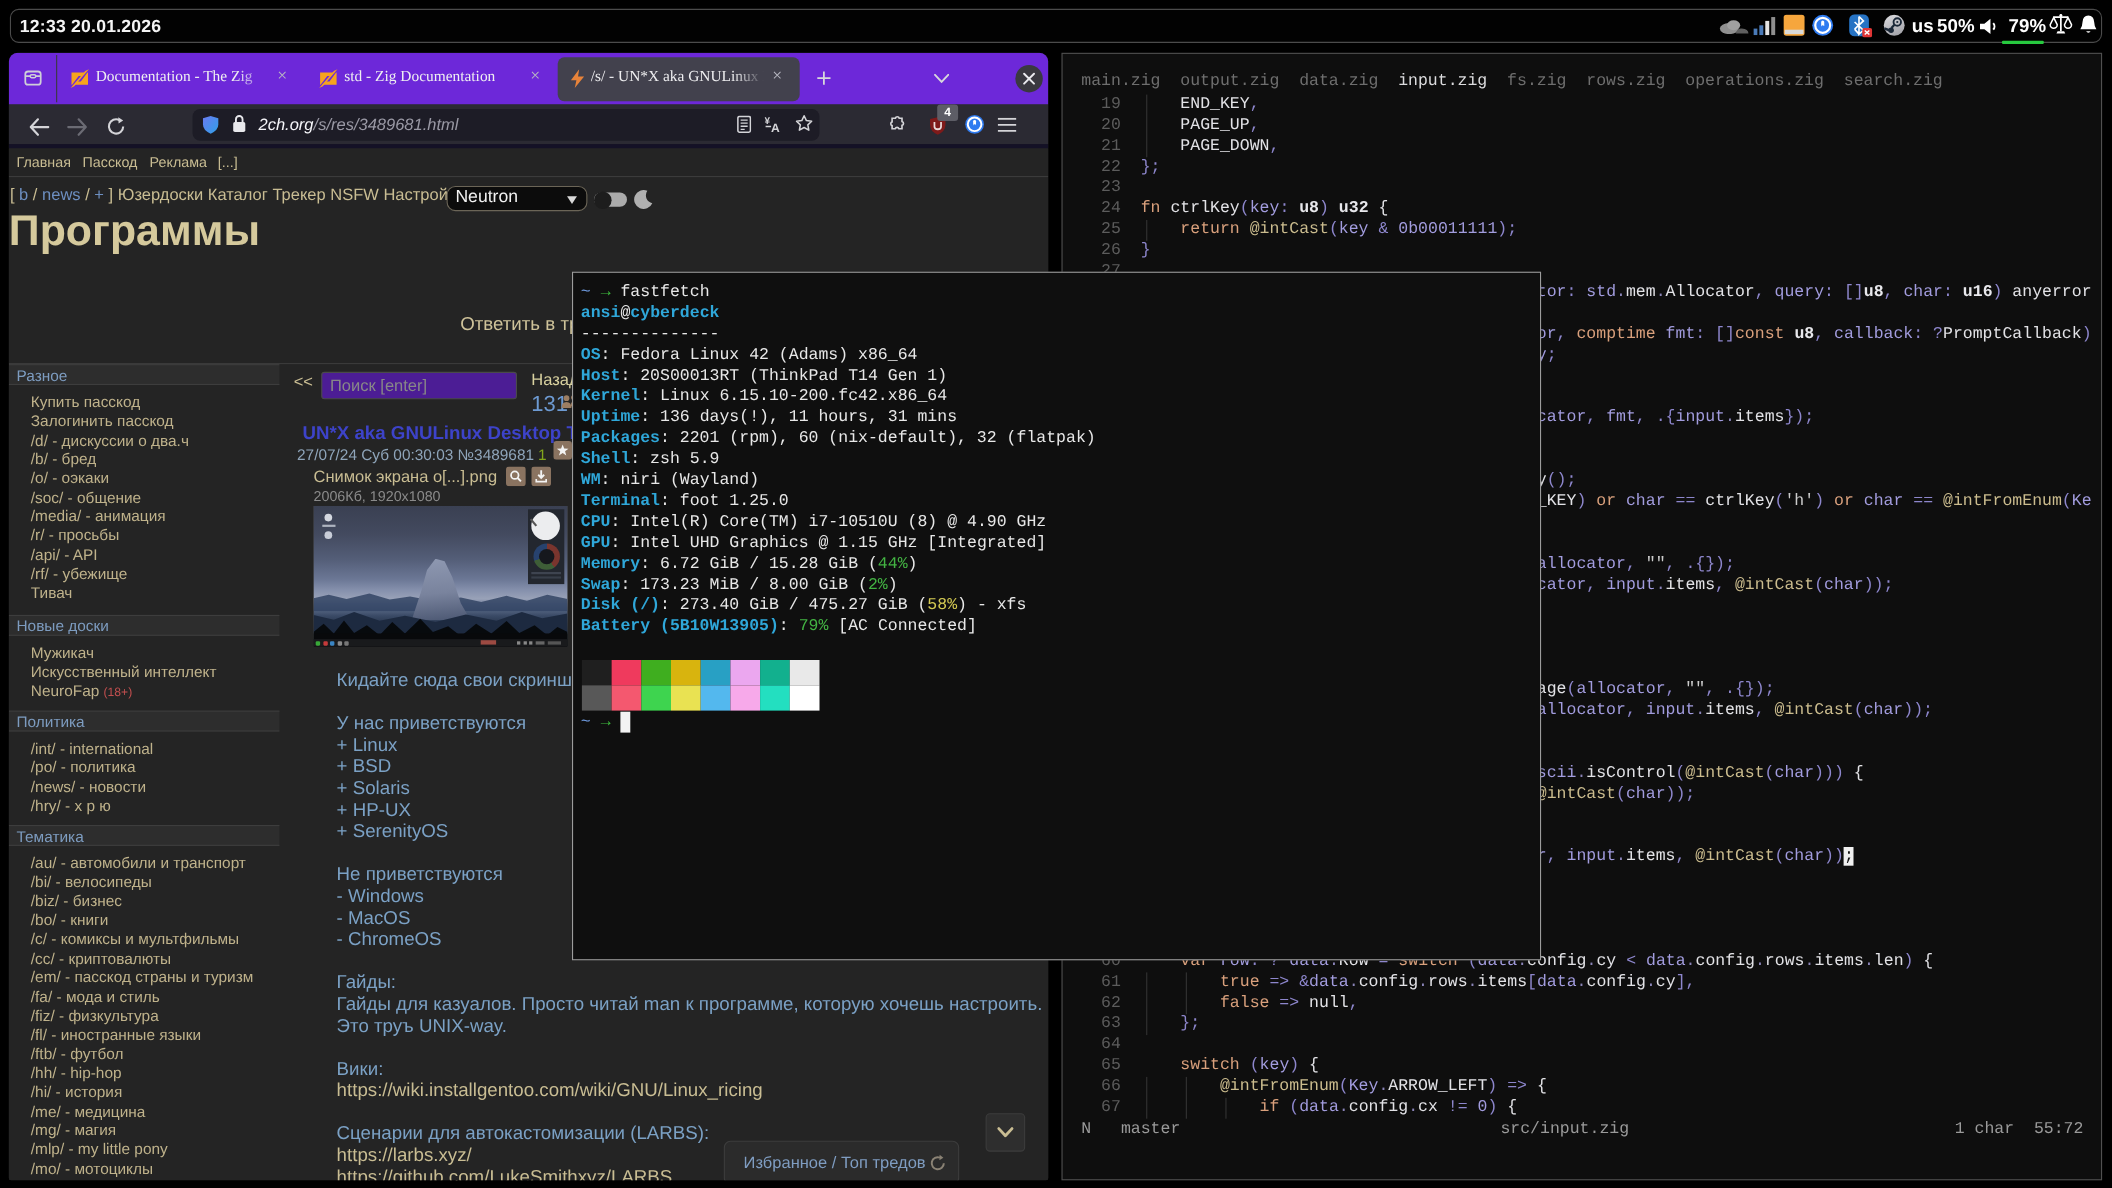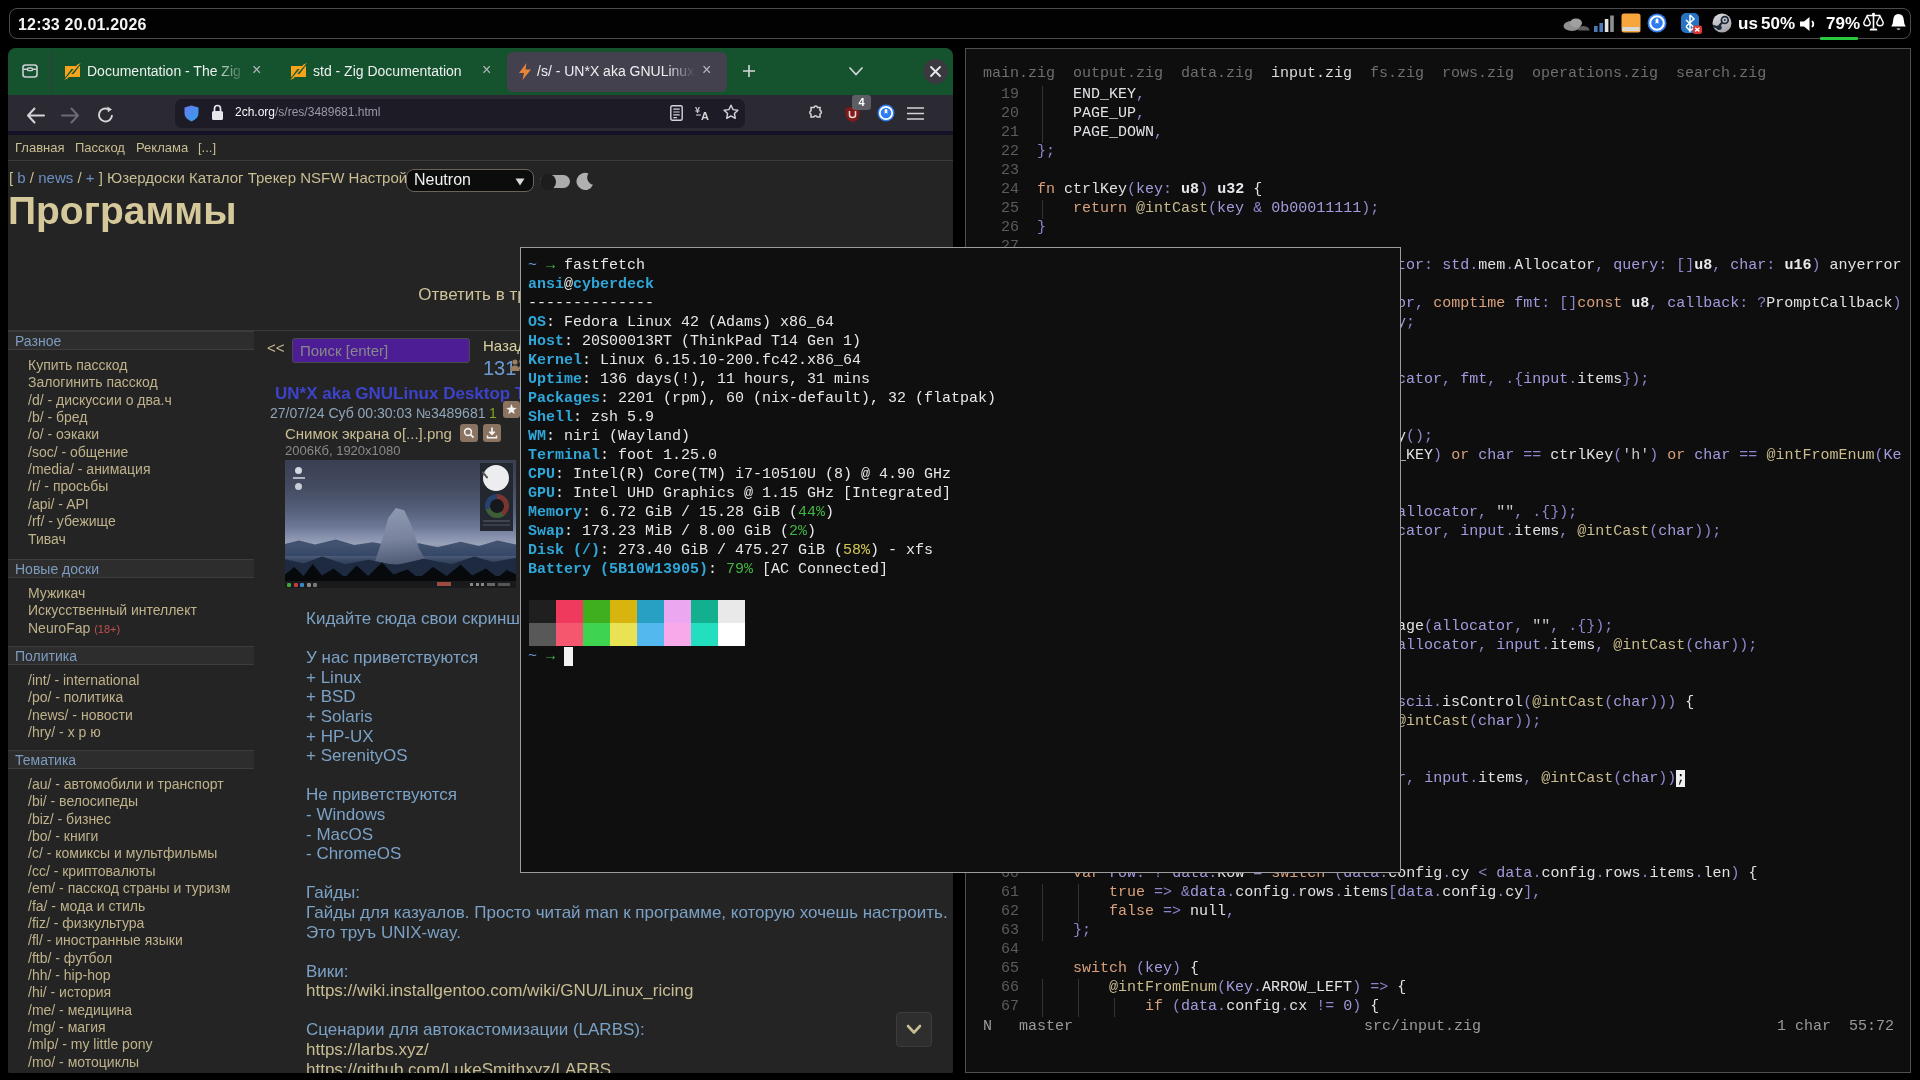--- a/index.html
+++ b/index.html
@@ -7,27 +7,27 @@
   font-family:"Liberation Sans", sans-serif; }
 .abs { position:absolute; }
 #topbar { position:absolute; left:9px; top:8px; width:1902px; height:31px;
   background:#020202; border:1px solid #4b4b4b; border-radius:8px; }
 #clock { position:absolute; left:8px; top:7px; color:#f4f4f4; font-size:16px; font-weight:700; letter-spacing:0.2px; }
 #tray { position:absolute; left:0; top:0; width:1900px; height:29px; color:#fff; }
 #tray .txt { position:absolute; font-size:17px; font-weight:700; color:#fefefe; top:5px; }
 #battline { position:absolute; left:1820px; top:37px; width:38px; height:3px; background:#27c93f; border-radius:1px; z-index:3; }
 #browser { position:absolute; left:8px; top:48px; width:945px; height:1025px;
   border-radius:8px 8px 2px 2px; overflow:hidden; background:#242424; }
-#tabbar { position:absolute; left:0; top:0; width:100%; height:47px; background:#14532d; }
+#tabbar { position:absolute; left:0; top:0; width:100%; height:47px; background:#6d28d9;font-family:Liberation Serif, serif; }
 #tabsep { position:absolute; left:43px; top:2px; width:1px; height:43px; background:#39383f; }
 .tabtxt { position:absolute; top:15px; font-size:14px; color:#efeff1; white-space:nowrap; } .tabx { font-size:16px; color:#b8b8c2; top:13px; }
 #activetab { position:absolute; left:499px; top:4px; width:220px; height:40px; background:#42414d; border-radius:6px; }
 #toolbar { position:absolute; left:0; top:47px; width:100%; height:36px; background:#2b2a33; }
 #urlfield { position:absolute; left:167px; top:51px; width:570px; height:29px; background:#1d1c26; border-radius:7px; }
-#urltext { position:absolute; left:227px; top:57px; font-size:12px; color:#f6f6fa; }
+#urltext { position:absolute; left:227px; top:57px; font-size:15px; color:#f6f6fa;font-style:italic; }
 #urltext span { color:#9a99a5; }
 #navline { position:absolute; left:0; top:83px; width:100%; height:4px; background:#141126; }
 #page { position:absolute; left:0; top:87px; width:945px; height:938px; background:#242424; color:#7ba1c5; font-size:17px; }
 #adminbar { position:absolute; left:0; top:0; width:100%; height:26px; border-bottom:1px solid #3b3b3b; }
 #adminbar span { position:absolute; top:5px; color:#c9bd93; font-size:13px; }
 .tan { color:#c9bd93; }
 .blu { color:#6d8fc1; }
 #boardnav { position:absolute; left:1px; top:34px; font-size:15px; color:#c9bd93; }
 #h1 { position:absolute; left:0; top:54px; width:948px; text-align:left; color:#d5c99c; font-size:39px; font-weight:700; }
 #replylink { position:absolute; left:0; top:150px; width:948px; text-align:center; color:#cfc39a; font-size:17px; }
@@ -393,20 +393,27 @@
 
 Вики:
 <span class="lnk">https://wiki.installgentoo.com/wiki/GNU/Linux_ricing</span>
 
 Сценарии для автокастомизации (LARBS):
 <span class="lnk">https://larbs.xyz/</span>
 <span class="lnk">https://github.com/LukeSmithxyz/LARBS</span></div>
 <div id="scrollbtn"><svg width="34" height="33" viewBox="0 0 34 33">
 <path d="M11 13 L17 19.5 L23 13" fill="none" stroke="#c9bd93" stroke-width="2.6" stroke-linecap="round" stroke-linejoin="round"></path>
         </svg></div>
+<div id="favbar">
+        <span>Избранное / Топ тредов</span>
+<svg class="abs" style="left:185px;top:11px" width="17" height="17" viewBox="0 0 17 17">
+<path d="M14 8.5 A5.5 5.5 0 1 1 10.5 3.4" fill="none" stroke="#8a8274" stroke-width="1.8"></path>
+<path d="M10.2 0.8 L13.6 3.5 L10 5.8 Z" fill="#8a8274"></path>
+        </svg>
+      </div>
   </div>
 </div>
 
 <div id="editor">
   <div id="bufferline">main.zig  output.zig  data.zig  <b>input.zig</b>  fs.zig  rows.zig  operations.zig  search.zig</div>
   <div class="guide" style="left:76px;top:37px;height:57px"></div>
 <div class="guide" style="left:76px;top:151px;height:19px"></div>
 <div class="guide" style="left:76px;top:835px;height:57px"></div>
 <div class="guide" style="left:112px;top:835px;height:38px"></div>
 <div class="guide" style="left:76px;top:930px;height:38px"></div>

